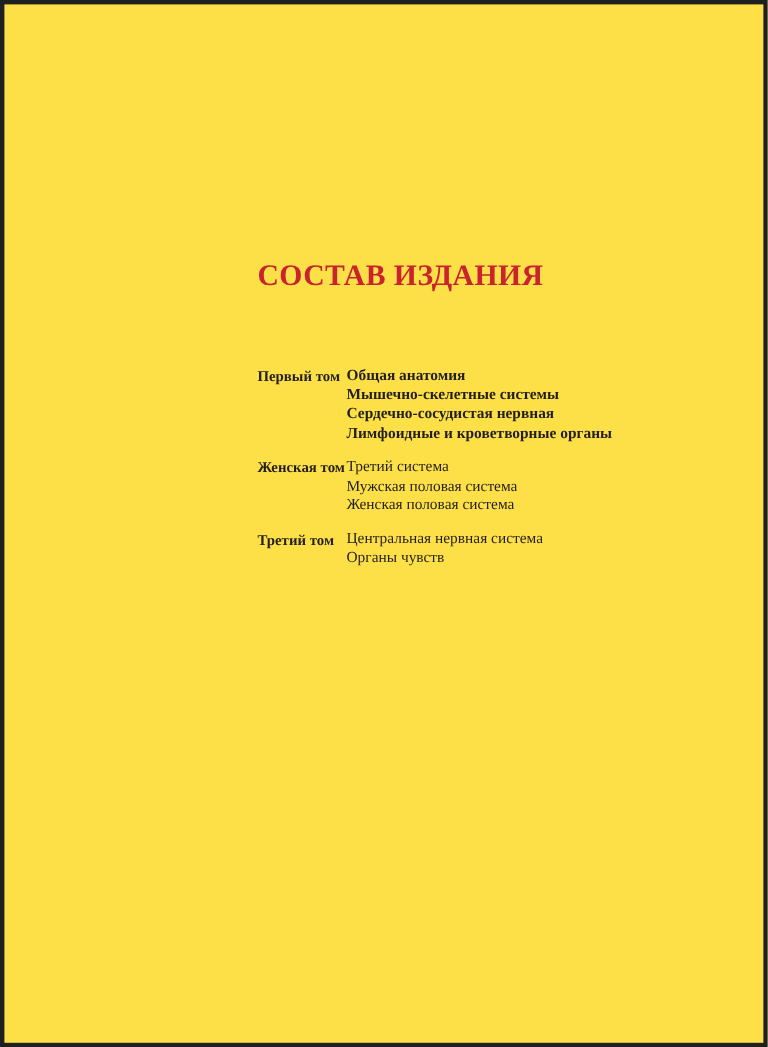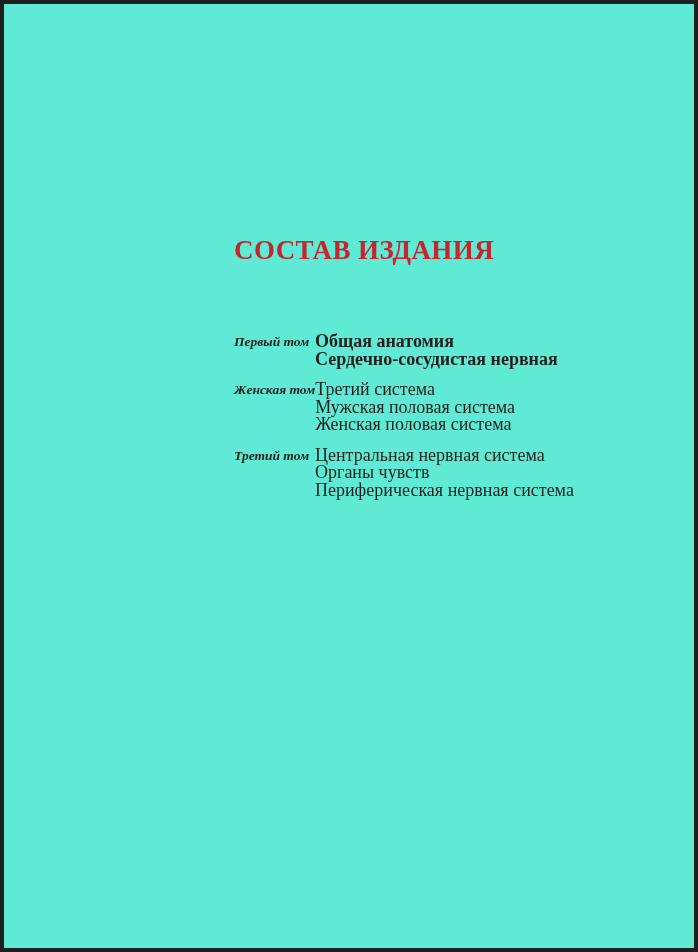--- a/index.html
+++ b/index.html
@@ -6,21 +6,21 @@
     margin: 0;
     padding: 0;
     background: #ffffff;
   }
   .page {
     position: relative;
     width: 698px;
     height: 952px;
     box-sizing: border-box;
     border: 4px solid #1e1f21;
-    background: #5eead4;
+    background: #fde047;
     font-family: "Liberation Serif", "DejaVu Serif", serif;
     color: #231f20;
     overflow: hidden;
   }
   .title {
     margin: 0;
     position: absolute;
     left: 230px;
     top: 231px;
     font-size: 27px;
@@ -40,24 +40,23 @@
     display: flex;
     align-items: flex-start;
     margin-bottom: 13px;
   }
   .vol-label {
     flex: 0 0 81px;
     font-size: 13.5px;
     line-height: 17.5px;
     font-weight: bold;
     white-space: nowrap;
-    font-style: italic;
   }
   .vol-items {
-    font-size: 18px;
+    font-size: 14px;
     line-height: 17.5px;
   }
   .vol-items.bold .vol-item {
     font-weight: bold;
   }
   .vol-item {
     white-space: nowrap;
   }
 </style>
 </head>
@@ -66,36 +65,37 @@
 <div class="page">
 
   <h1 class="title">СОСТАВ ИЗДАНИЯ</h1>
 
   <div class="volumes">
 
     <div class="volume">
       <div class="vol-label">Первый том</div>
       <div class="vol-items bold">
         <div class="vol-item">Общая анатомия</div>
+        <div class="vol-item">Мышечно-скелетные системы</div>
         <div class="vol-item">Сердечно-сосудистая нервная</div>
+        <div class="vol-item">Лимфоидные и кроветворные органы</div>
       </div>
     </div>
 
     <div class="volume">
       <div class="vol-label">Женская том</div>
       <div class="vol-items">
         <div class="vol-item">Третий система</div>
         <div class="vol-item">Мужская половая система</div>
         <div class="vol-item">Женская половая система</div>
       </div>
     </div>
 
     <div class="volume">
       <div class="vol-label">Третий том</div>
       <div class="vol-items">
         <div class="vol-item">Центральная нервная система</div>
         <div class="vol-item">Органы чувств</div>
-        <div class="vol-item">Периферическая нервная система</div>
       </div>
     </div>
 
   </div>
 </div>
 
 </body></html>

